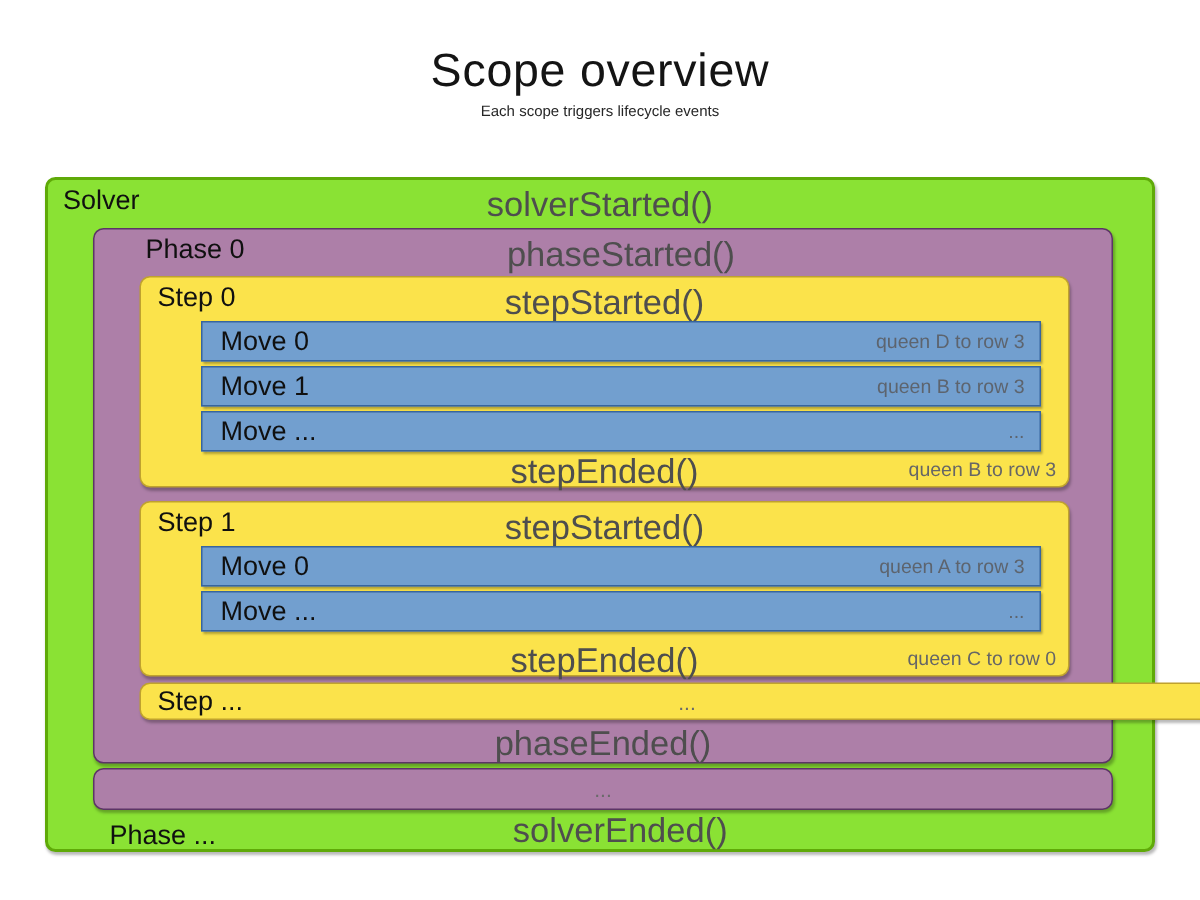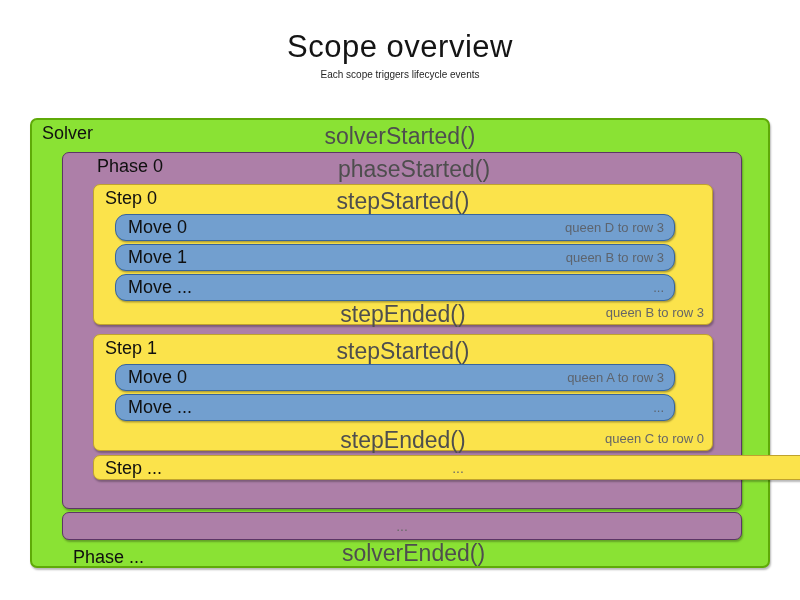--- a/index.html
+++ b/index.html
@@ -21,21 +21,21 @@
        background:#8ae234;border:2px solid #5faa08;}
   .phase-box{left:30px;top:32px;width:680px;height:357px;
        background:#ad7fa8;border:1.5px solid #5c3566;padding-left:24px;}
   .phase-dots-box{left:30px;top:392px;width:680px;height:28px;
        background:#ad7fa8;border:1.5px solid #5c3566;}
   .step-box{left:30px;width:620px;background:#fbe34b;border:1.5px solid #bfa22e;}
   .step0{top:31px;height:141px;}
   .step1{top:181px;height:117px;}
   .step-dots-box{left:30px;top:302px;width:730px;height:25px;
        background:#fbe34b;border:1.5px solid #bfa22e;}
-  .move-row{left:21px;width:560px;height:27px;border-radius:11px;
+  .move-row{left:40px;width:560px;height:27px;border-radius:0;
        background:#729fcf;border:1.5px solid #37659e;
        display:flex;align-items:center;justify-content:space-between;
        padding:0 10px 0 12px;box-shadow:1px 1.5px 1.5px rgba(0,0,0,0.3);}
   .m0{top:29px}.m1{top:59px}.m2{top:89px}
   .hdr{position:relative;height:26px;}
   .hdr-label{position:absolute;left:10px;top:3px;font-size:18px;color:#101010;white-space:nowrap;}
   .step-box .hdr-label{left:11px;}
   .hdr-event{text-align:center;padding-top:3px;font-size:23px;color:#4e4e4e;}
   .footer{position:absolute;left:0;right:0;bottom:2px;height:21px;}
   .footer-event{text-align:center;font-size:23px;color:#4e4e4e;}
@@ -111,20 +111,23 @@
           <span class="footer-note">queen C to row 0</span>
         </div>
       </div>
 
       <div class="box step-dots-box">
         <span class="dots-label">Step ...</span>
         <span class="dots-center">...</span>
         <span class="dots-right">...</span>
       </div>
 
+      <div class="footer" style="bottom:5px;">
+        <div class="footer-event">phaseEnded()</div>
+      </div>
     </div>
 
     <div class="box phase-dots-box">
       <span class="dots-label">Phase ...</span>
       <span class="dots-center">...</span>
     </div>
 
     <div class="footer" style="bottom:5px;padding-left:27px;">
       <div class="footer-event">solverEnded()</div>
     </div>

